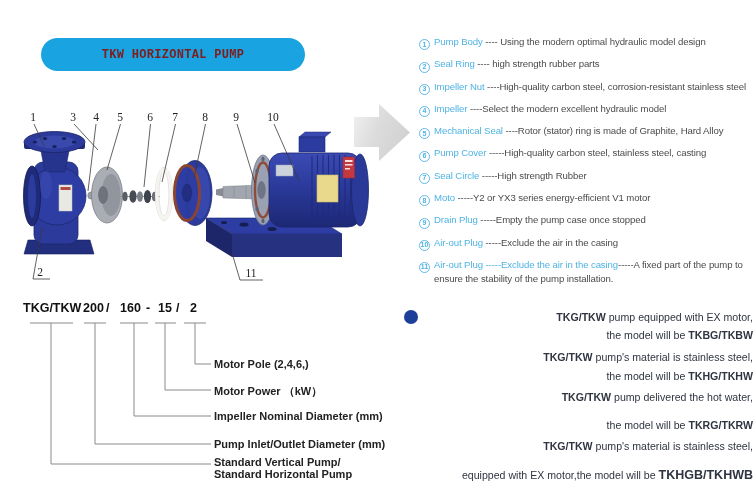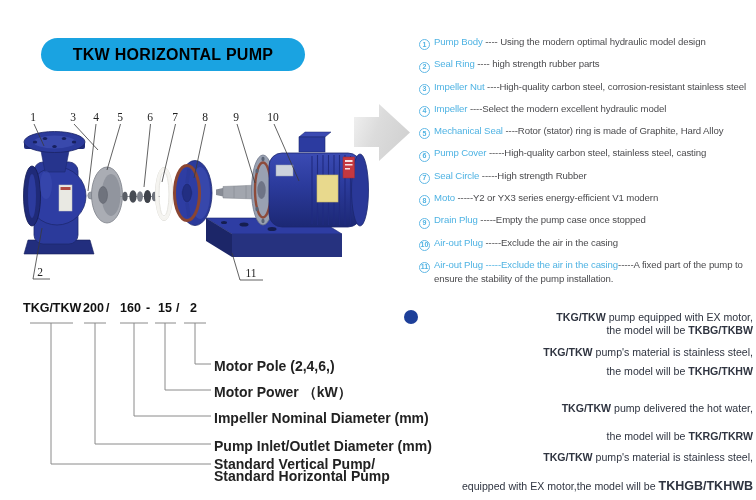--- a/index.html
+++ b/index.html
@@ -6,21 +6,21 @@
   html,body { background:#ffffff; }
   body { font-family:"Liberation Sans", sans-serif; }
   .stage { position:relative; width:756px; height:500px; background:#ffffff; overflow:hidden; }
 
   
   .banner {
     position:absolute; left:41px; top:38px; width:264px; height:33px;
     background:#1AA3E1; border-radius:17px;
     display:flex; align-items:center; justify-content:center;
   }
-  .banner span { color:#000000; font-weight:bold; font-size:16px; letter-spacing:.3px; }
+  .banner span { color:#7f1d1d; font-weight:bold; font-size:12px; letter-spacing:.3px;font-family:Liberation Mono, monospace; }
 
   
   .diagram-svg { position:absolute; left:10px; top:90px; width:410px; height:200px; }
   .callout-num { font-family:"Liberation Serif", serif; font-size:11.5px; fill:#222; }
 
   
   .parts-list {
     position:absolute; left:419px; top:36px; width:337px; list-style:none;
   }
   .parts-list li {
@@ -36,31 +36,31 @@
     vertical-align:-1.5px; text-indent:0; letter-spacing:0;
   }
   .pname { color:#4fb3e3;margin-top:43px; }
   .pdesc { color:#4b4b4e; }
   .pdesc-blue { color:#4fb3e3; }
 
   
   .code-seg { position:absolute; top:301px; font-size:12.5px; font-weight:bold; color:#111; white-space:nowrap; }
   .c0{left:23px}.c1{left:83px}.c2{left:106px}.c3{left:120px}.c4{left:146px}.c5{left:158px}.c6{left:176px}.c7{left:190px}
   .break-svg { position:absolute; left:0; top:316px; width:400px; height:184px; }
-  .mlabel { position:absolute; left:214px; font-size:14px; font-weight:bold; color:#222; white-space:nowrap; }
+  .mlabel { position:absolute; left:214px; font-size:11px; font-weight:bold; color:#222; white-space:nowrap; }
   .ml0{top:358px}.ml1{top:384px}.ml2{top:410px}.ml3{top:438px}.ml4{top:456px}.ml5{top:468px}
 
   
   .note-bullet { position:absolute; left:404px; top:310px; width:14px; height:14px; border-radius:50%; background:#1d3f99; }
   .notes { position:absolute; left:425px; top:311px; width:328px; }
   .note-line { height:13px; line-height:13px; font-size:10.6px; color:#2f3440; white-space:nowrap;text-align:right; }
-  .note-line:nth-child(2){}
+  .note-line:nth-child(2){margin-top:5px}
   .note-line:nth-child(3){margin-top:9px}
   .note-line:nth-child(4){margin-top:6px}
-  .note-line:nth-child(5){margin-top:24px}
+  .note-line:nth-child(5){margin-top:8px}
   .note-line:nth-child(6){margin-top:15px}
   .note-line:nth-child(7){margin-top:8px}
   .note-line:nth-child(8){margin-top:16px}
   .seg-b { font-weight:bold; }
   .seg-bb { font-weight:bold; font-size:12.5px; }
 </style>
 </head>
 <body>
 
 <div class="stage">
@@ -211,21 +211,21 @@
   </svg>
 
   <ul class="parts-list">
     <li><span class="cnum">1</span><span class="pname">Pump Body</span><span class="pdesc"> ---- Using the modern optimal hydraulic model design</span></li>
     <li><span class="cnum">2</span><span class="pname">Seal Ring</span><span class="pdesc"> ---- high strength rubber parts</span></li>
     <li><span class="cnum">3</span><span class="pname">Impeller Nut</span><span class="pdesc"> ----High-quality carbon steel, corrosion-resistant stainless steel</span></li>
     <li><span class="cnum">4</span><span class="pname">Impeller</span><span class="pdesc"> ----Select the modern excellent hydraulic model</span></li>
     <li><span class="cnum">5</span><span class="pname">Mechanical Seal</span><span class="pdesc"> ----Rotor (stator) ring is made of Graphite, Hard Alloy</span></li>
     <li><span class="cnum">6</span><span class="pname">Pump Cover</span><span class="pdesc"> -----High-quality carbon steel, stainless steel, casting</span></li>
     <li><span class="cnum">7</span><span class="pname">Seal Circle</span><span class="pdesc"> -----High strength Rubber</span></li>
-    <li><span class="cnum">8</span><span class="pname">Moto</span><span class="pdesc"> -----Y2 or YX3 series energy-efficient V1 modern</span></li>
+    <li><span class="cnum">8</span><span class="pname">Moto</span><span class="pdesc"> -----Y2 or YX3 series energy-efficient V1 motor</span></li>
     <li><span class="cnum">9</span><span class="pname">Drain Plug</span><span class="pdesc"> -----Empty the pump case once stopped</span></li>
     <li><span class="cnum">10</span><span class="pname">Air-out Plug</span><span class="pdesc"> -----Exclude the air in the casing</span></li>
     <li class="wrap"><span class="cnum">11</span><span class="pname">Air-out Plug</span><span class="pdesc-blue"> -----Exclude the air in the casing</span><span class="pdesc">-----A fixed part of the pump to ensure the stability of the pump installation.</span></li>
   </ul>
 
   <span class="code-seg c0">TKG/TKW</span>
   <span class="code-seg c1">200</span>
   <span class="code-seg c2">/</span>
   <span class="code-seg c3">160</span>
   <span class="code-seg c4">-</span>

